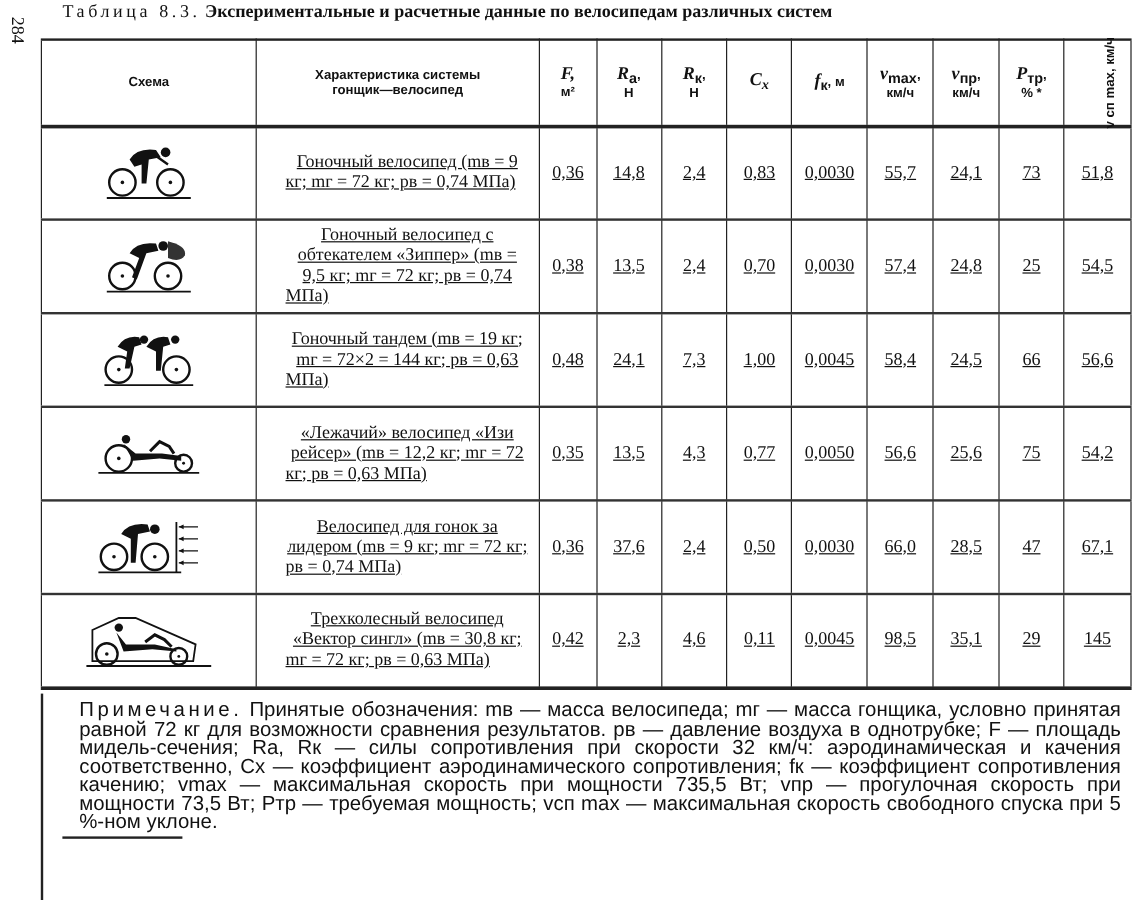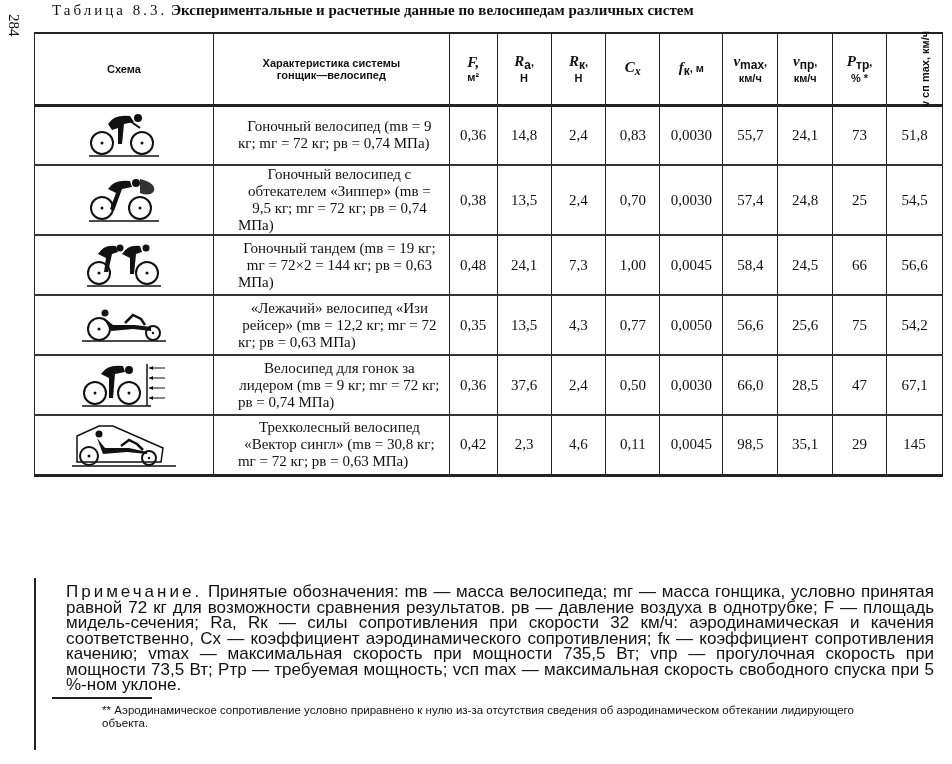--- a/index.html
+++ b/index.html
@@ -10,21 +10,21 @@
   .title { position:absolute; left:33px; top:2px; font-size:15px; font-weight:bold; white-space:nowrap;margin-left:19px; }
   .title .lbl { font-weight:normal; letter-spacing:3px; }
   table.data { position:absolute; left:34px; top:32px; width:909px; border-collapse:collapse;
                table-layout:fixed; }
   table.data th, table.data td { border-left:1.5px solid #222; border-right:1.5px solid #222;
                text-align:center; vertical-align:middle; padding:0; }
   table.data thead tr { height:72px; border-top:2px solid #222; border-bottom:3px solid #222; }
   table.data thead th { font-weight:bold; font-size:11px; font-family:"Liberation Sans","DejaVu Sans",sans-serif; }
   table.data thead th .sym { font-family:"Liberation Serif",serif; font-style:italic; font-size:15px; }
   table.data thead th .sub { font-style:normal; font-size:12px; }
-  table.data tbody tr { height:60px; border-bottom:2px solid #333; }
+  table.data tbody tr { height:78px; border-bottom:2px solid #333;text-decoration:underline; }
   table.data tbody tr:last-child { border-bottom:3px solid #222; }
   td.desc { font-size:15px; text-align:justify; text-align-last:left; padding:0 8px 0 24px !important; line-height:17px; }
   td.num { font-size:15px; }
   td.schema svg { display:block; margin:0 auto; }
   .vert { display:inline-block; transform:rotate(-90deg); white-space:nowrap; font-size:11px; }
   .note { position:absolute; left:66px; top:584px; width:868px; font-size:17px; line-height:15.5px;
           font-family:"Liberation Sans","DejaVu Sans",sans-serif; text-align:justify; }
   .note .spaced { letter-spacing:3px; }
   .leftbar { position:absolute; left:34px; top:578px; width:1.5px; height:172px; background:#222; }
   .rule { position:absolute; left:52px; top:697px; width:100px; height:1.5px; background:#222; }
@@ -221,14 +221,13 @@
     </tbody>
 </table>
 
 <div class="leftbar"></div>
 <div class="note">
   <span class="spaced">Примечание.</span>
   <span>Принятые обозначения: mв — масса велосипеда; mг — масса гонщика, условно принятая равной 72 кг для возможности сравнения результатов. pв — давление воздуха в однотрубке; F — площадь мидель-сечения; Rа, Rк — силы сопротивления при скорости 32 км/ч: аэродинамическая и качения соответственно, Cx — коэффициент аэродинамического сопротивления; fк — коэффициент сопротивления качению; vmax — максимальная скорость при мощности 735,5 Вт; vпр — прогулочная скорость при мощности 73,5 Вт; Pтр — требуемая мощность; vсп max — максимальная скорость свободного спуска при 5 %-ном уклоне.</span>
 </div>
 <div class="rule"></div>
 <div class="footnotes">
-  <div class="fn2">** Аэродинамическое сопротивление условно приравнено к нулю из-за отсутствия сведения об аэродинамическом обтекании лидирующего объекта.</div>
 </div>
 
 </body></html>

